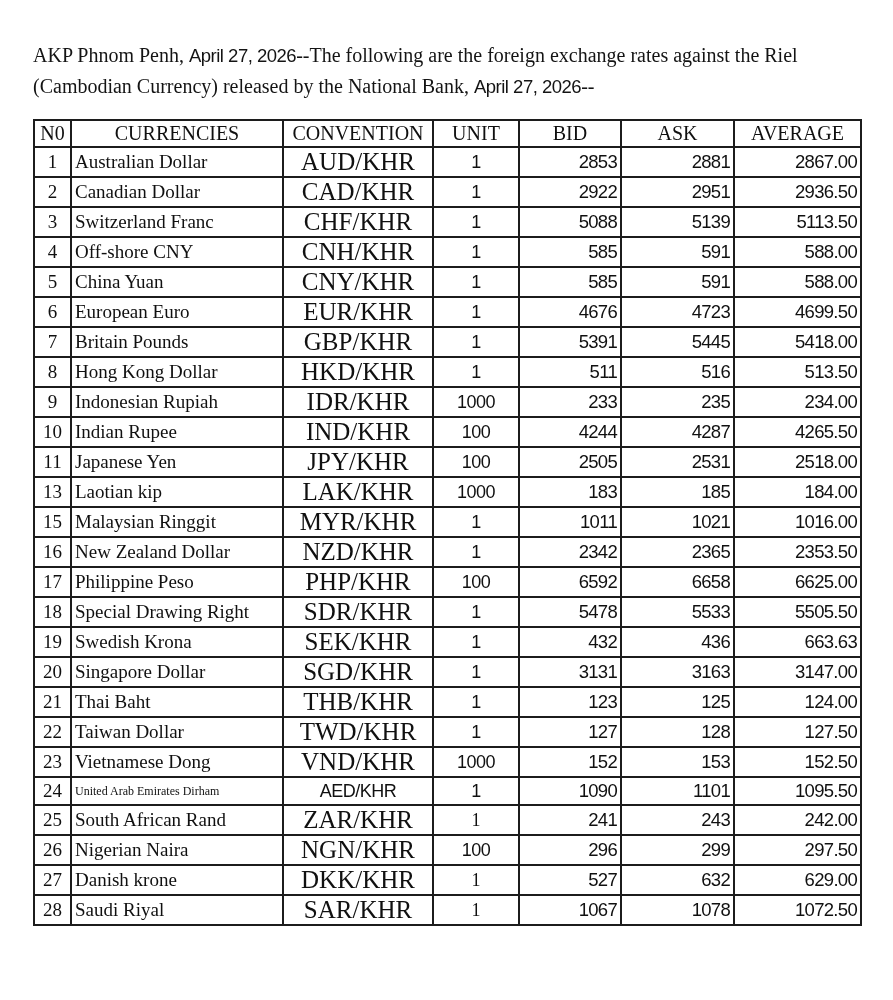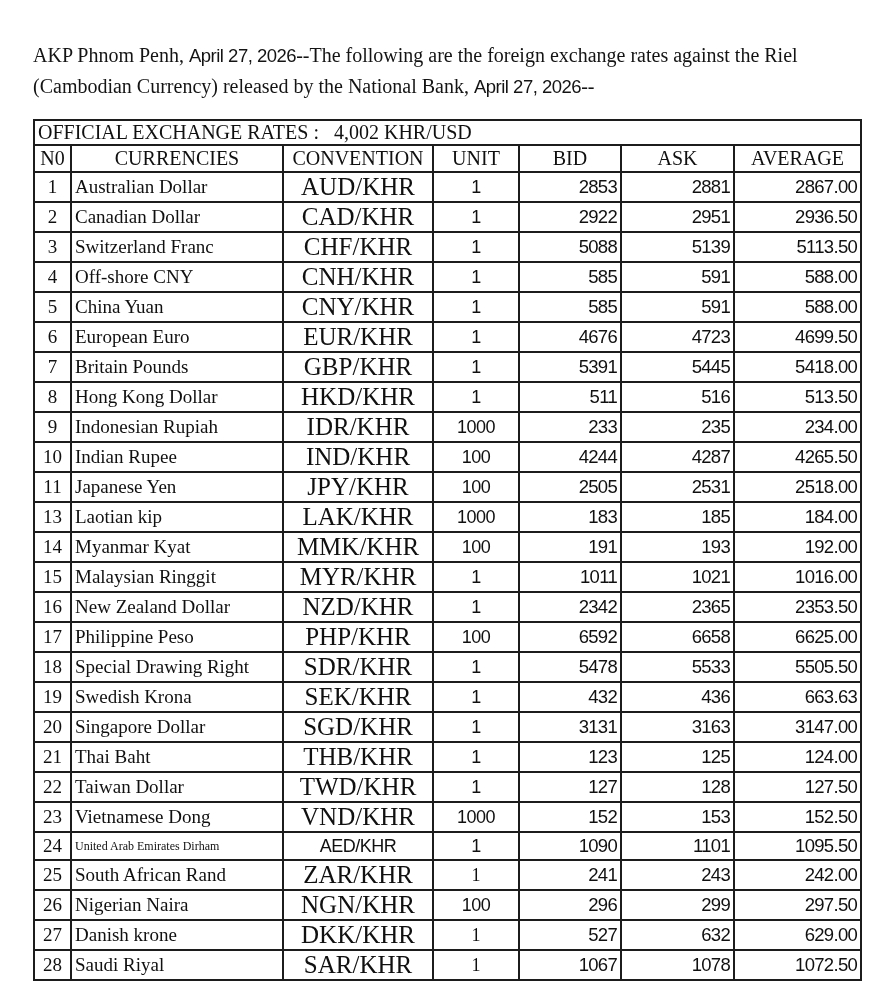--- a/index.html
+++ b/index.html
@@ -111,23 +111,20 @@
     <colgroup>
       <col class="c-no">
         <col class="c-cur">
         <col class="c-conv">
         <col class="c-unit">
       <col class="c-bid">
         <col class="c-ask">
         <col class="c-avg">
     </colgroup>
     <thead>
-      <tr class="caption-row">
-        <td colspan="7"><span>OFFICIAL EXCHANGE RATES :</span><span class="caption-value">4,002 KHR/USD</span></td>
-      </tr>
       <tr class="header-row">
         <th>N0</th>
         <th>CURRENCIES</th>
         <th>CONVENTION</th>
         <th>UNIT</th>
         <th>BID</th>
         <th>ASK</th>
         <th>AVERAGE</th>
       </tr>
     </thead>
@@ -234,29 +231,20 @@
         <tr>
           <td class="col-no">13</td>
           <td class="col-currency">Laotian kip</td>
           <td class="col-convention">LAK/KHR</td>
           <td class="col-unit">1000</td>
           <td class="col-num">183</td>
           <td class="col-num">185</td>
           <td class="col-num">184.00</td>
         </tr>
         <tr>
-          <td class="col-no">14</td>
-          <td class="col-currency">Myanmar Kyat</td>
-          <td class="col-convention">MMK/KHR</td>
-          <td class="col-unit">100</td>
-          <td class="col-num">191</td>
-          <td class="col-num">193</td>
-          <td class="col-num">192.00</td>
-        </tr>
-        <tr>
           <td class="col-no">15</td>
           <td class="col-currency">Malaysian Ringgit</td>
           <td class="col-convention">MYR/KHR</td>
           <td class="col-unit">1</td>
           <td class="col-num">1011</td>
           <td class="col-num">1021</td>
           <td class="col-num">1016.00</td>
         </tr>
         <tr>
           <td class="col-no">16</td>

